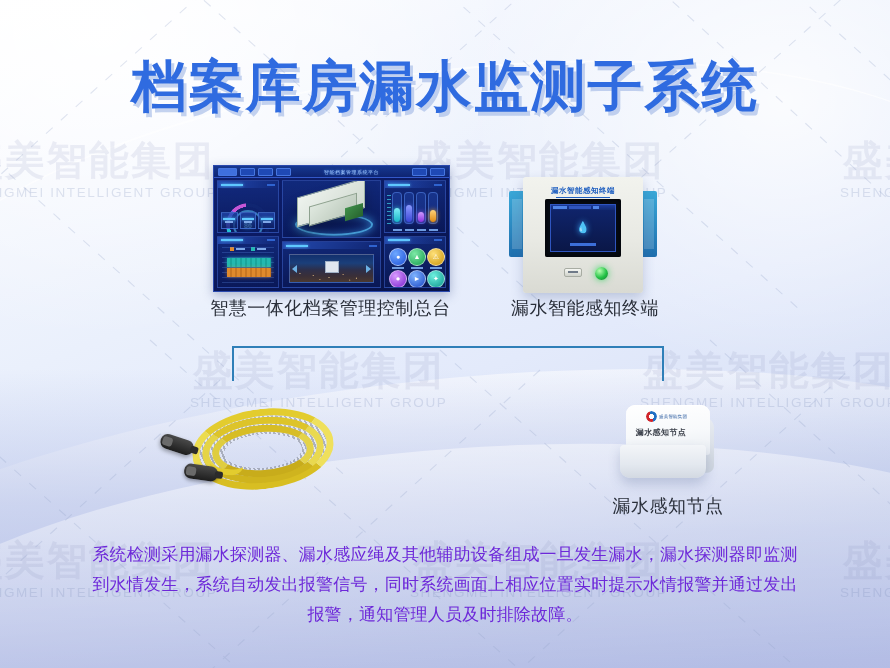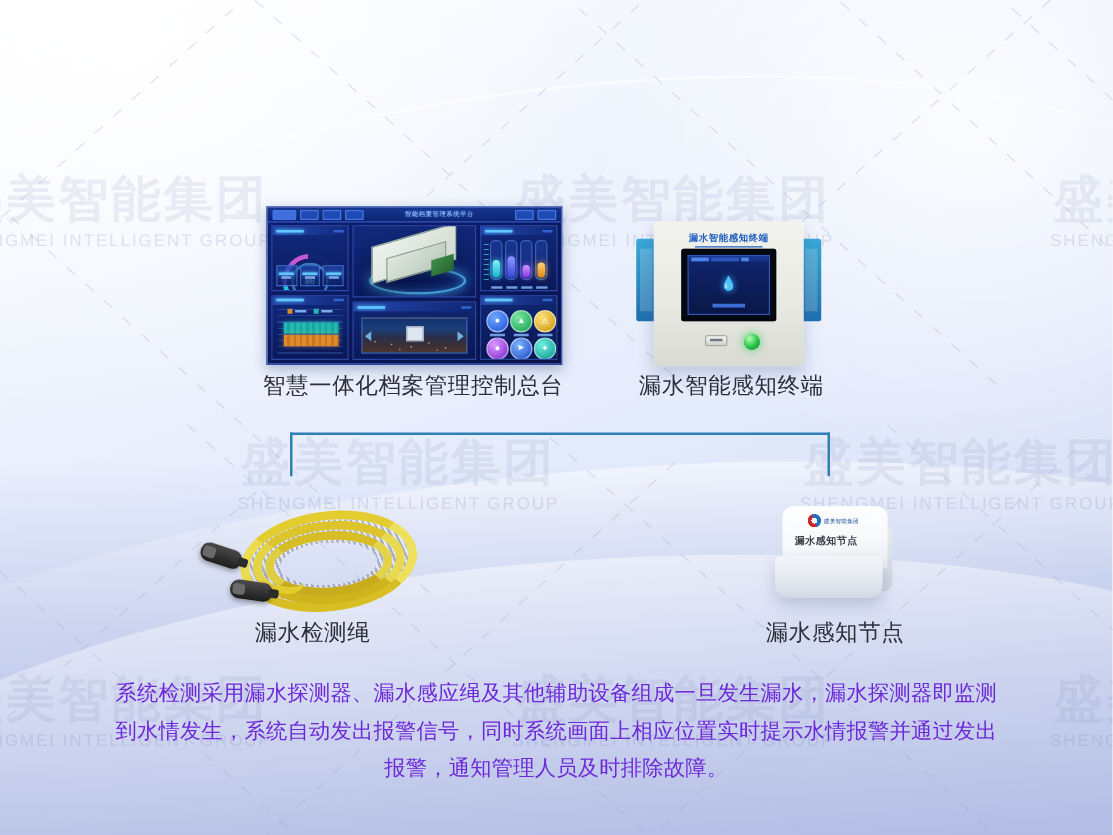--- a/index.html
+++ b/index.html
@@ -417,20 +417,21 @@
   </div>
   <div class="wm" style="left:410px;top:540px;">
     <div class="wm-cn">盛美智能集团</div>
     <div class="wm-en">SHENGMEI INTELLIGENT GROUP</div>
   </div>
   <div class="wm" style="left:840px;top:540px;">
     <div class="wm-cn">盛美智能集团</div>
     <div class="wm-en">SHENGMEI INTELLIGENT GROUP</div>
   </div>
 
+  <div class="title">档案库房漏水监测子系统</div>
 
   <div class="dash">
     <div class="dash-head">
       <div class="dh-left">
         <span class="chip w1"></span>
         <span class="chip w2"></span>
         <span class="chip w2"></span>
         <span class="chip w2"></span>
       </div>
       <div class="dh-title">智能档案管理系统平台</div>
@@ -610,21 +611,20 @@
     <div class="coil c2">
         <span class="coil-tex"></span>
       </div>
     <div class="coil c3">
         <span class="coil-tex"></span>
       </div>
     <div class="cable-lead"></div>
     <div class="plug p1"></div>
     <div class="plug p2"></div>
   </div>
-  <div class="caption" style="left:155px;top:494px;width:190px;">漏水检测绳</div>
 
   <div class="node">
     <div class="node-side"></div>
     <div class="node-top">
       <div class="node-logo">
         <span class="mark"></span>
         <span class="txt">盛美智能集团</span>
       </div>
       <div class="node-text">漏水感知节点</div>
     </div>

